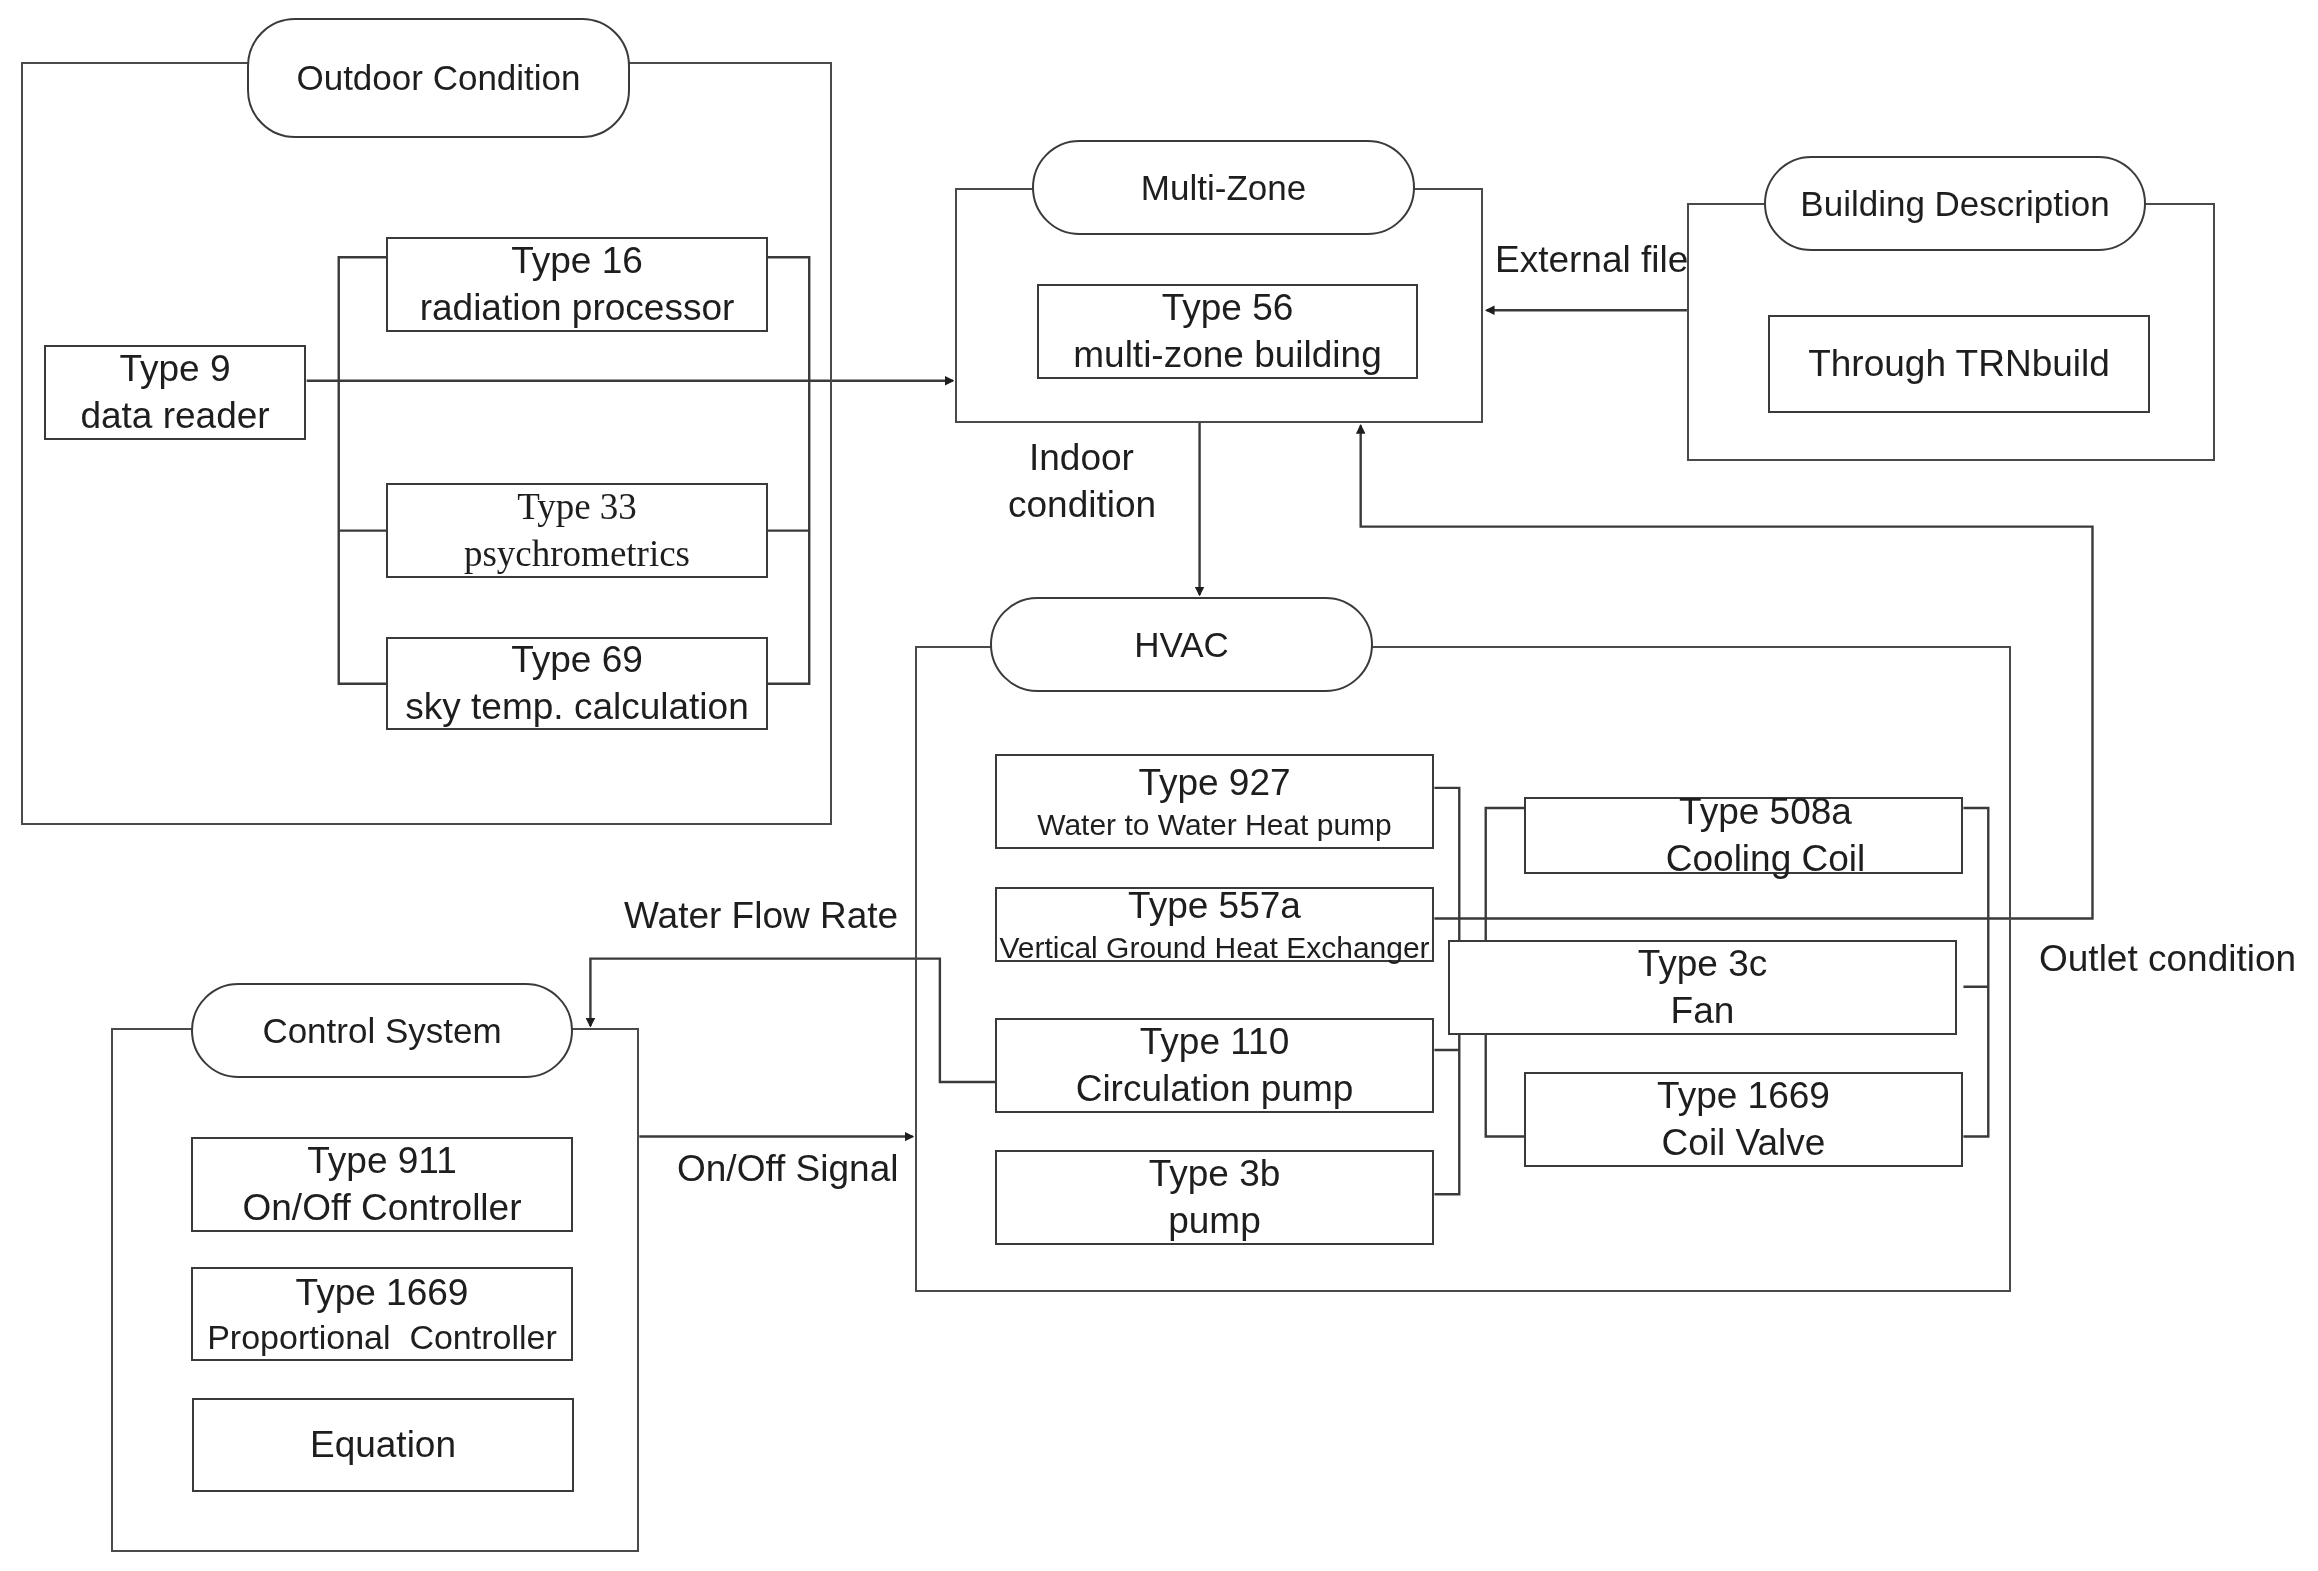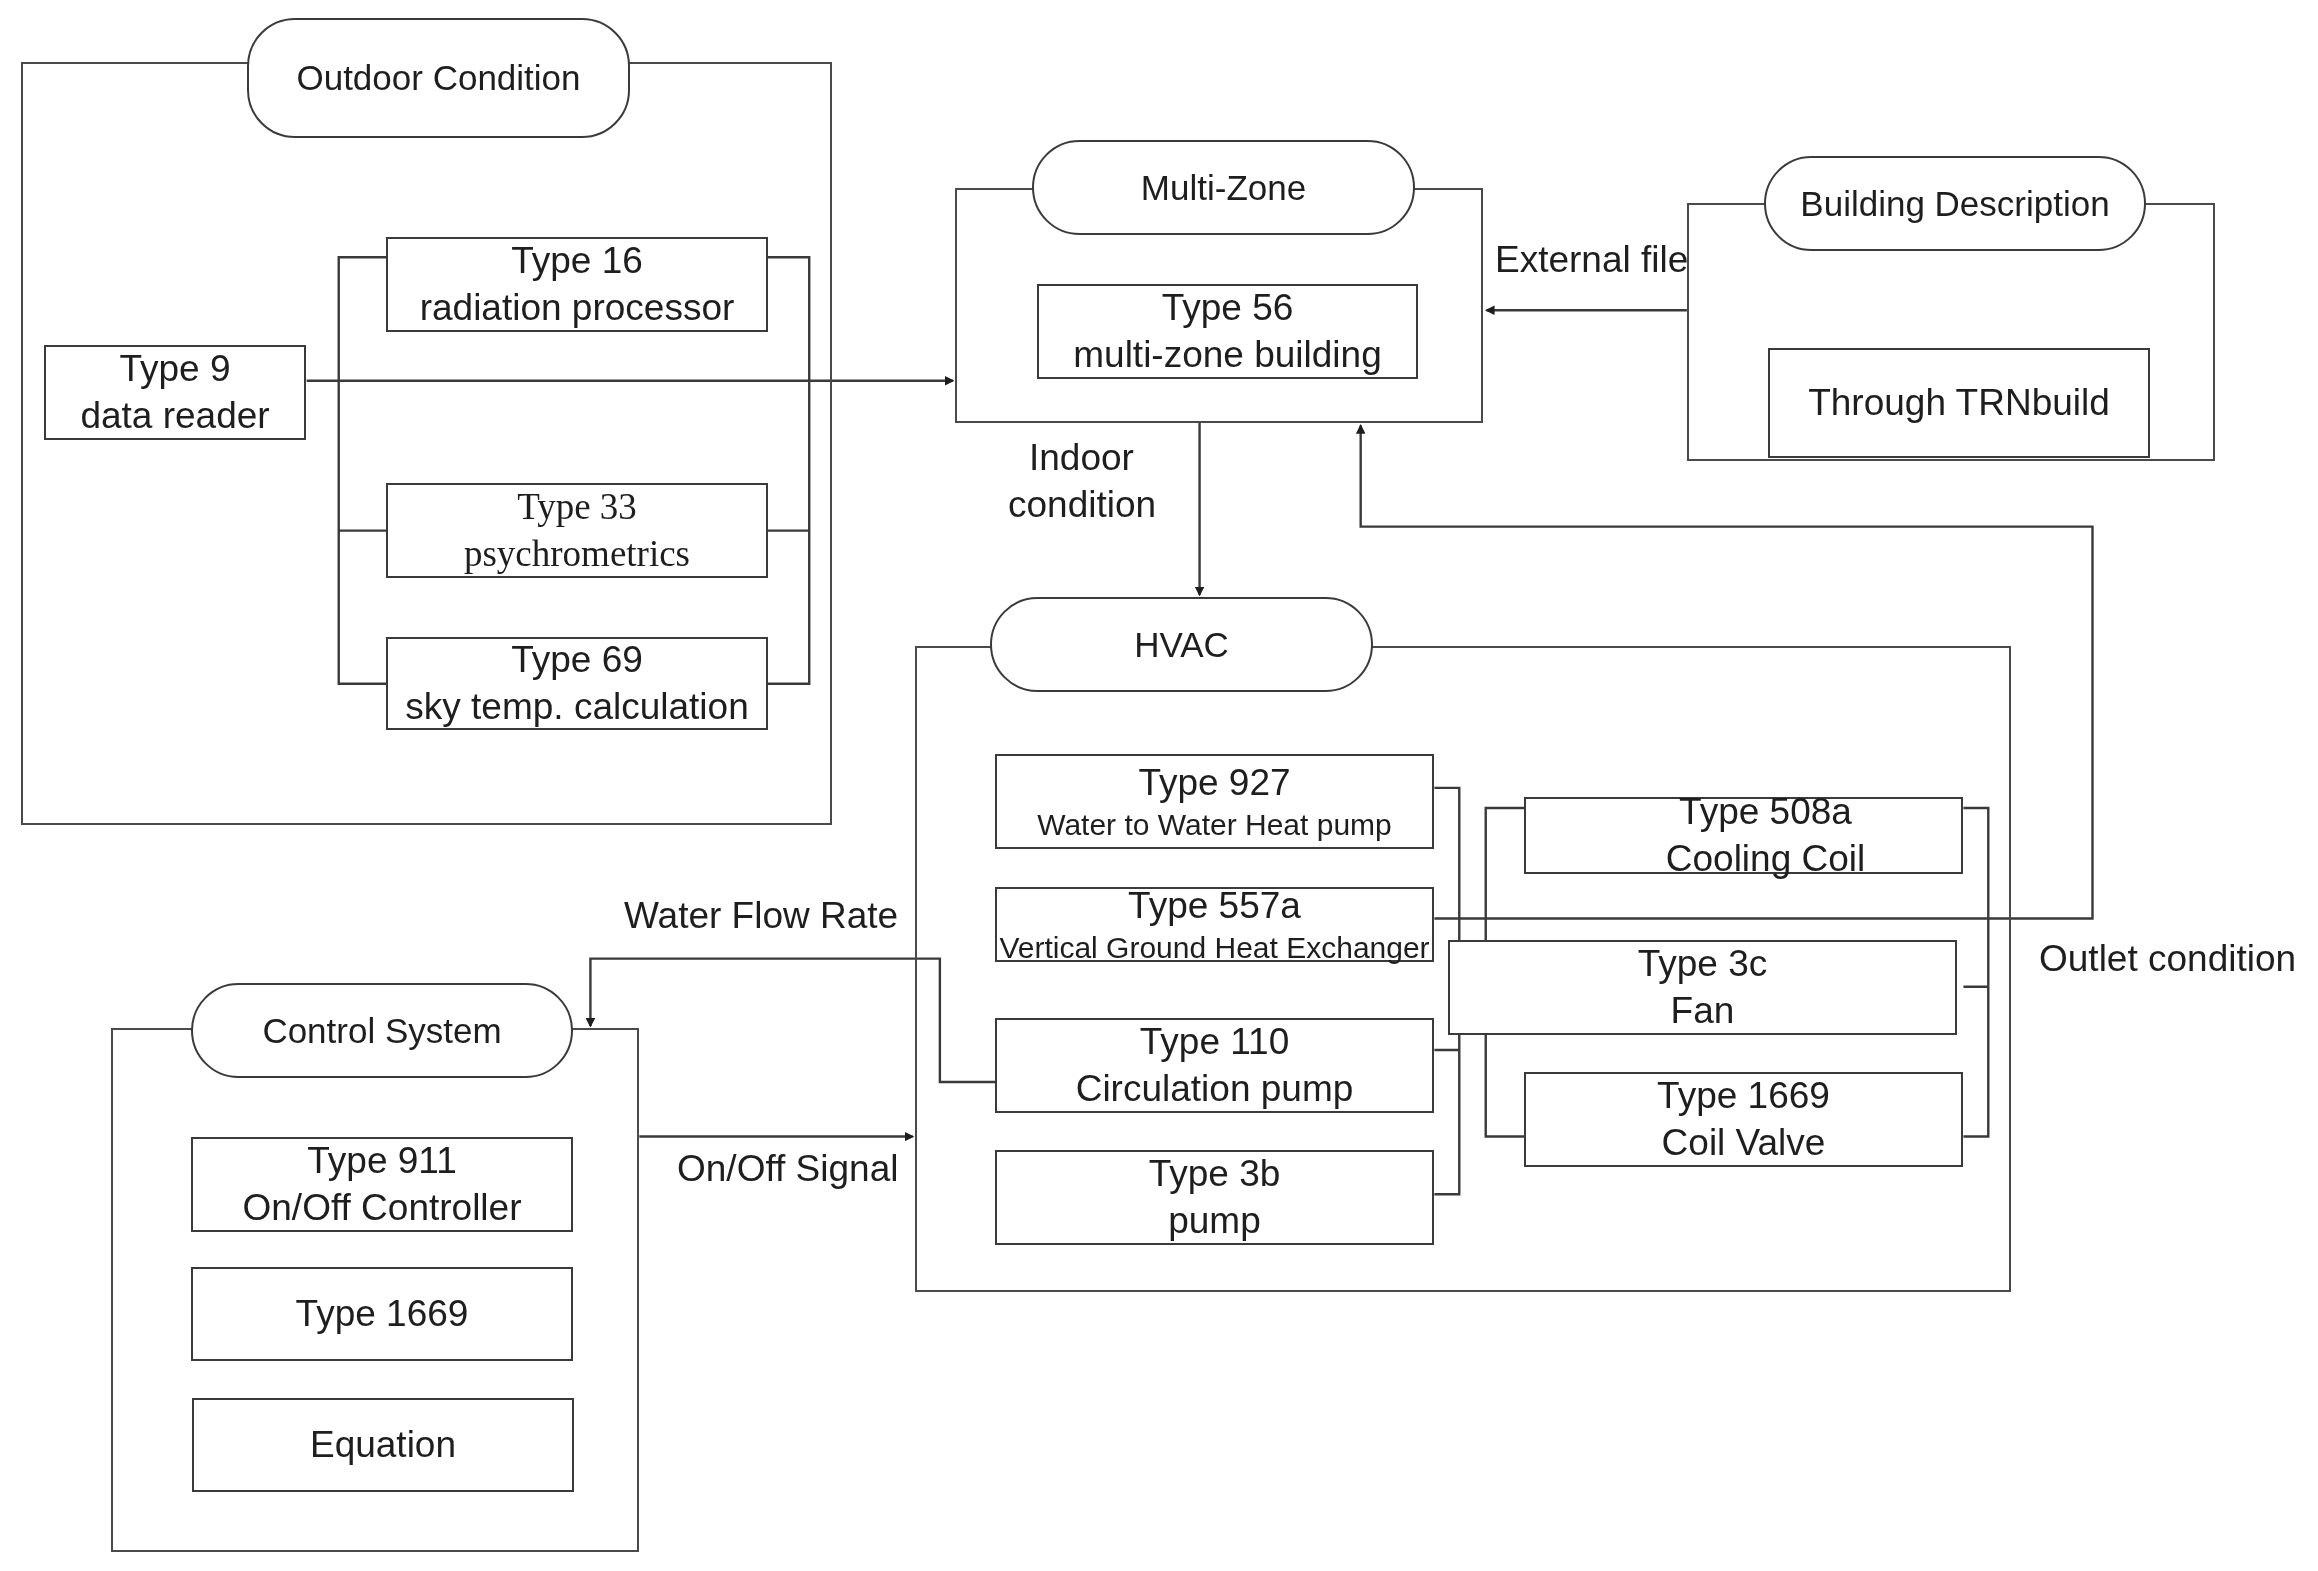--- a/index.html
+++ b/index.html
@@ -73,21 +73,21 @@
 
 <div class="frame" style="left:955px;top:188px;width:528px;height:235px;"></div>
 <div class="pill" style="left:1032px;top:140px;width:383px;height:95px;">Multi-Zone</div>
 <div class="box" style="left:1037px;top:284px;width:381px;height:95px;">
   <span class="t1">Type 56</span>
   <span class="t2">multi-zone building</span>
 </div>
 
 <div class="frame" style="left:1687px;top:203px;width:528px;height:258px;"></div>
 <div class="pill" style="left:1764px;top:156px;width:382px;height:95px;">Building Description</div>
-<div class="box" style="left:1768px;top:315px;width:382px;height:110px;margin-top:33px;">
+<div class="box" style="left:1768px;top:315px;width:382px;height:98px;">
   <span class="t2">Through TRNbuild</span>
 </div>
 
 <div class="frame" style="left:915px;top:646px;width:1096px;height:646px;"></div>
 <div class="pill" style="left:990px;top:597px;width:383px;height:95px;">HVAC</div>
 
 <div class="box" style="left:995px;top:754px;width:439px;height:95px;">
   <span class="t1">Type 927</span>
   <span class="t2s">Water to Water Heat pump</span>
 </div>
@@ -118,20 +118,21 @@
 
 <div class="frame" style="left:111px;top:1028px;width:528px;height:524px;"></div>
 <div class="pill" style="left:191px;top:983px;width:382px;height:95px;">Control System</div>
 
 <div class="box" style="left:191px;top:1137px;width:382px;height:95px;">
   <span class="t1">Type 911</span>
   <span class="t2">On/Off Controller</span>
 </div>
 <div class="box" style="left:191px;top:1267px;width:382px;height:94px;">
   <span class="t1">Type 1669</span>
+  <span class="t2" style="font-size:34px;white-space:pre;">Proportional  Controller</span>
 </div>
 <div class="box" style="left:192px;top:1398px;width:382px;height:94px;">
   <span class="t2">Equation</span>
 </div>
 
 <div class="lbl" style="left:1495px;top:237px;">External file</div>
 <div class="lbl" style="left:1029px;top:435px;">Indoor</div>
 <div class="lbl" style="left:1008px;top:482px;">condition</div>
 <div class="lbl" style="left:2039px;top:936px;">Outlet condition</div>
 <div class="lbl" style="left:624px;top:893px;">Water Flow Rate</div>

